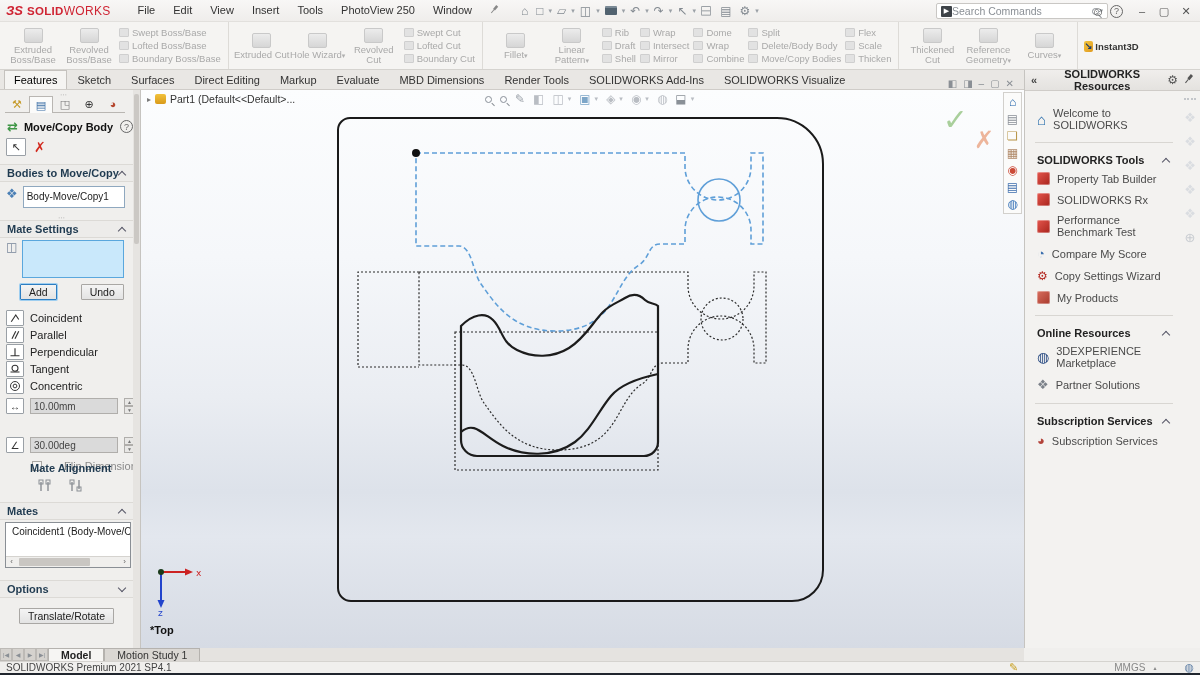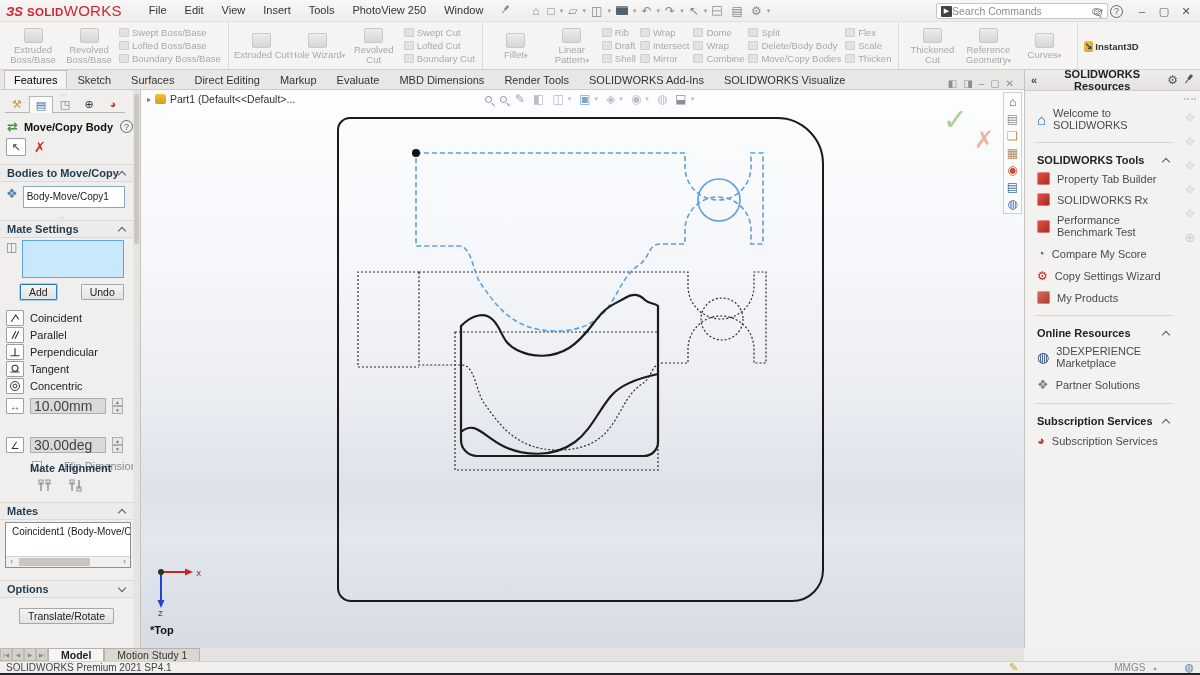--- a/index.html
+++ b/index.html
@@ -8,21 +8,21 @@
          background:#f0efed; position:relative; }
   .abs { position:absolute; }
 
   
   #titlebar { position:absolute; top:0; left:0; right:0; height:22px;
     background:linear-gradient(#f8f7f6,#efedeb); border-bottom:1px solid #e2e0dd;
     display:flex; align-items:center; }
   .logo { display:flex; align-items:baseline; margin-left:6px; white-space:nowrap; }
   .logo .dsmark { color:#cf2332; font-weight:bold; font-style:italic; font-size:13px; margin-right:4px; }
   .logo .sw1 { color:#cf2332; font-weight:bold; font-size:11.5px; letter-spacing:.3px; }
-  .logo .sw2 { color:#cf2332; font-size:15px; letter-spacing:.3px; }
+  .logo .sw2 { color:#cf2332; font-size:12px; letter-spacing:.3px; }
   .menus { display:flex; margin-left:18px; }
   .menu { padding:3px 9px; color:#333; cursor:default; }
   .qat { display:flex; align-items:center; gap:2px; margin-left:10px; color:#828990; font-size:12px; }
   .qat .qi { padding:0 3px; }
   .qat .car { font-size:7px; color:#9aa0a6; }
   .print-ico { width:12px; height:9px; background:#51626f; border-radius:1px; display:inline-block;
     border-top:2px solid #7b8a96; }
   .doc-title { position:absolute; left:420px; right:420px; text-align:center; color:#222; pointer-events:none; }
   .searchbox { position:absolute; right:92px; top:3px; width:172px; height:16px; background:#fff;
     border:1px solid #c9c7c4; border-radius:2px; display:flex; align-items:center; padding:0 4px; }
@@ -69,22 +69,22 @@
   .chev { width:6px; height:6px; border-right:1.4px solid #556; border-bottom:1.4px solid #556;
     margin-left:auto; margin-right:8px; }
   .chev.up { transform:rotate(-135deg); margin-top:3px; }
   .chev.down { transform:rotate(45deg); margin-bottom:2px; }
   .pm-tab { width:24px; height:17px; text-align:center; font-size:11px; line-height:17px;
     border-bottom:1px solid #b9b6b2; }
   .pm-tab.active { background:#fbfbfa; border:1px solid #b9b6b2; border-bottom:none; }
   .materow { position:absolute; left:6px; display:flex; align-items:center; gap:6px; height:16px; }
   .mico { width:18px; height:16px; background:#fff; border:1px solid #9aa0a6; border-radius:1px;
     display:flex; align-items:center; justify-content:center; flex:0 0 auto; }
-  .dim-input { width:76px; height:16px; background:#dadada; border:1px solid #b0aeab; color:#444;
-    font-size:14px; padding:1px 3px; display:inline-block; line-height:13px; }
+  .dim-input { width:88px; height:16px; background:#dadada; border:1px solid #b0aeab; color:#444;
+    font-size:10px; padding:1px 3px; display:inline-block; line-height:13px; }
   .spin { width:11px; height:16px; display:inline-flex; flex-direction:column; }
   .spin b { flex:1; border:1px solid #b0aeab; background:#e8e7e5; color:#777; font-size:5px;
     line-height:6px; text-align:center; font-weight:normal; }
   .pmbtn { background:linear-gradient(#f4f4f4,#e3e3e3); border:1px solid #a9a7a4; padding:1px 8px;
     font-size:10.5px; color:#222; border-radius:1px; }
   .pm-scroll { position:absolute; right:0; top:0; width:7px; height:558px; background:#e6e4e1; }
   .pm-thumb { position:absolute; right:1px; top:4px; width:5px; height:150px; background:#cbc8c4; border-radius:2px; }
 
   
   #canvas { position:absolute; top:90px; left:141px; width:883px; height:558px;

